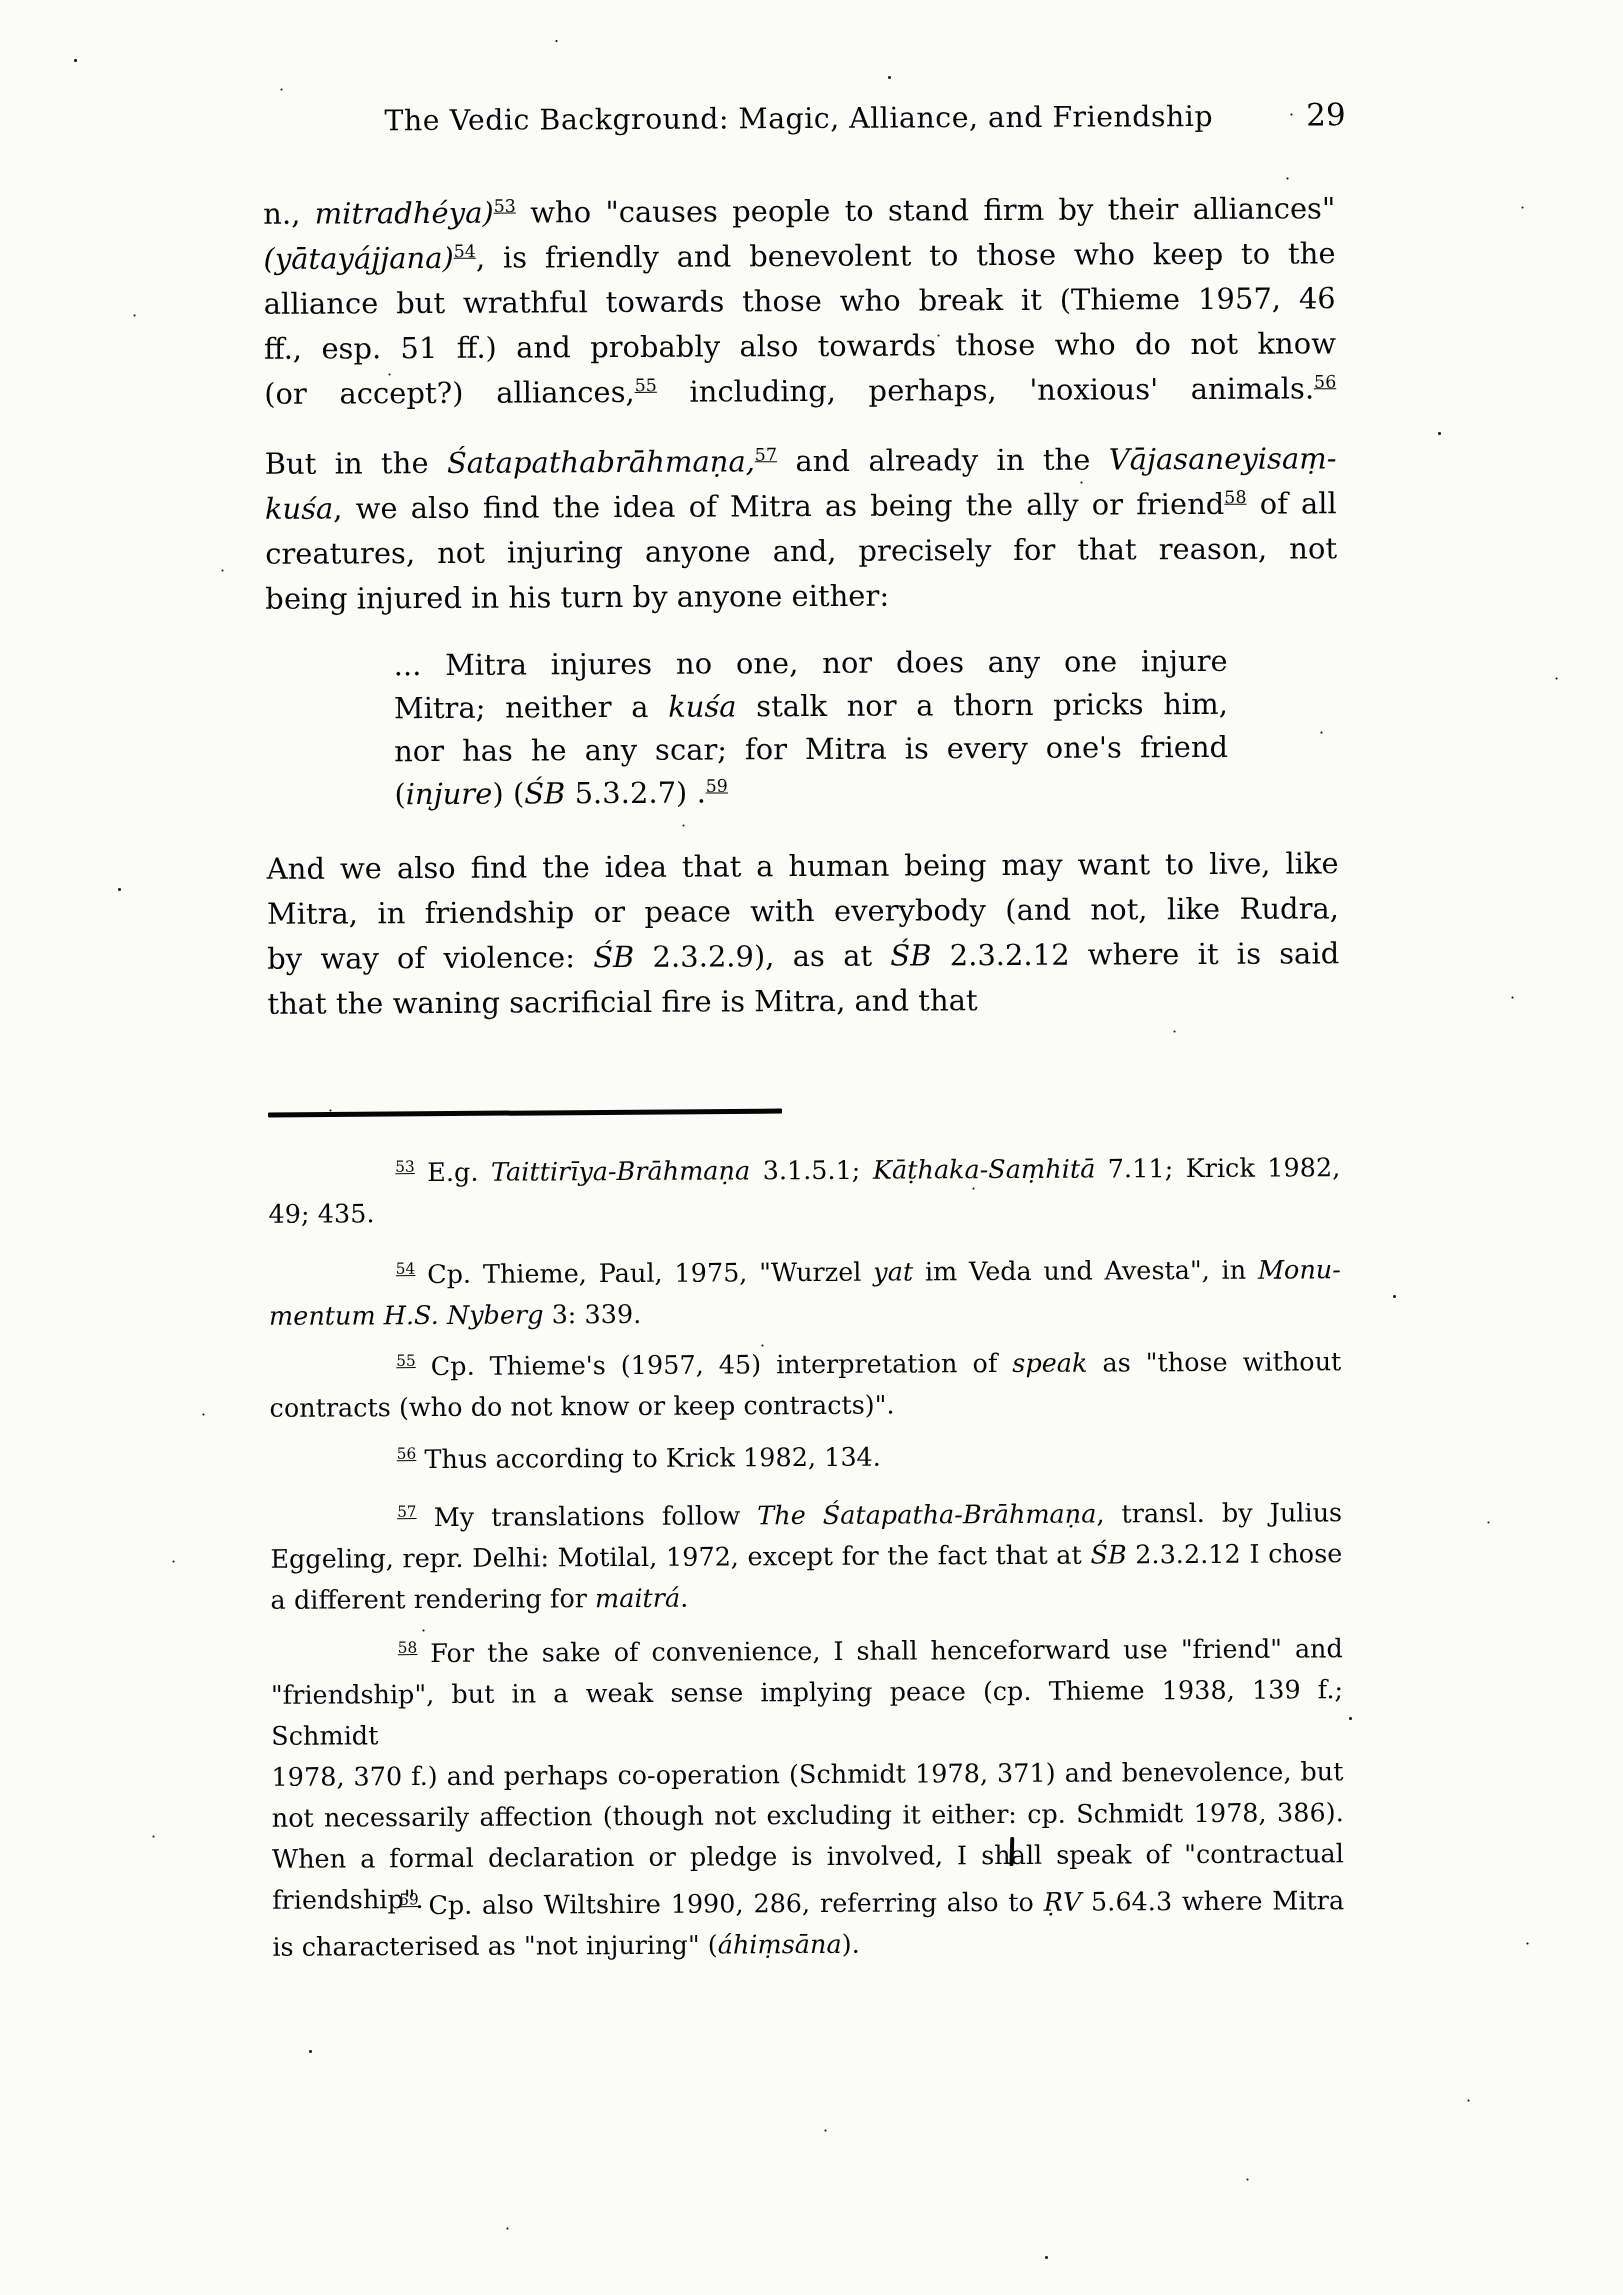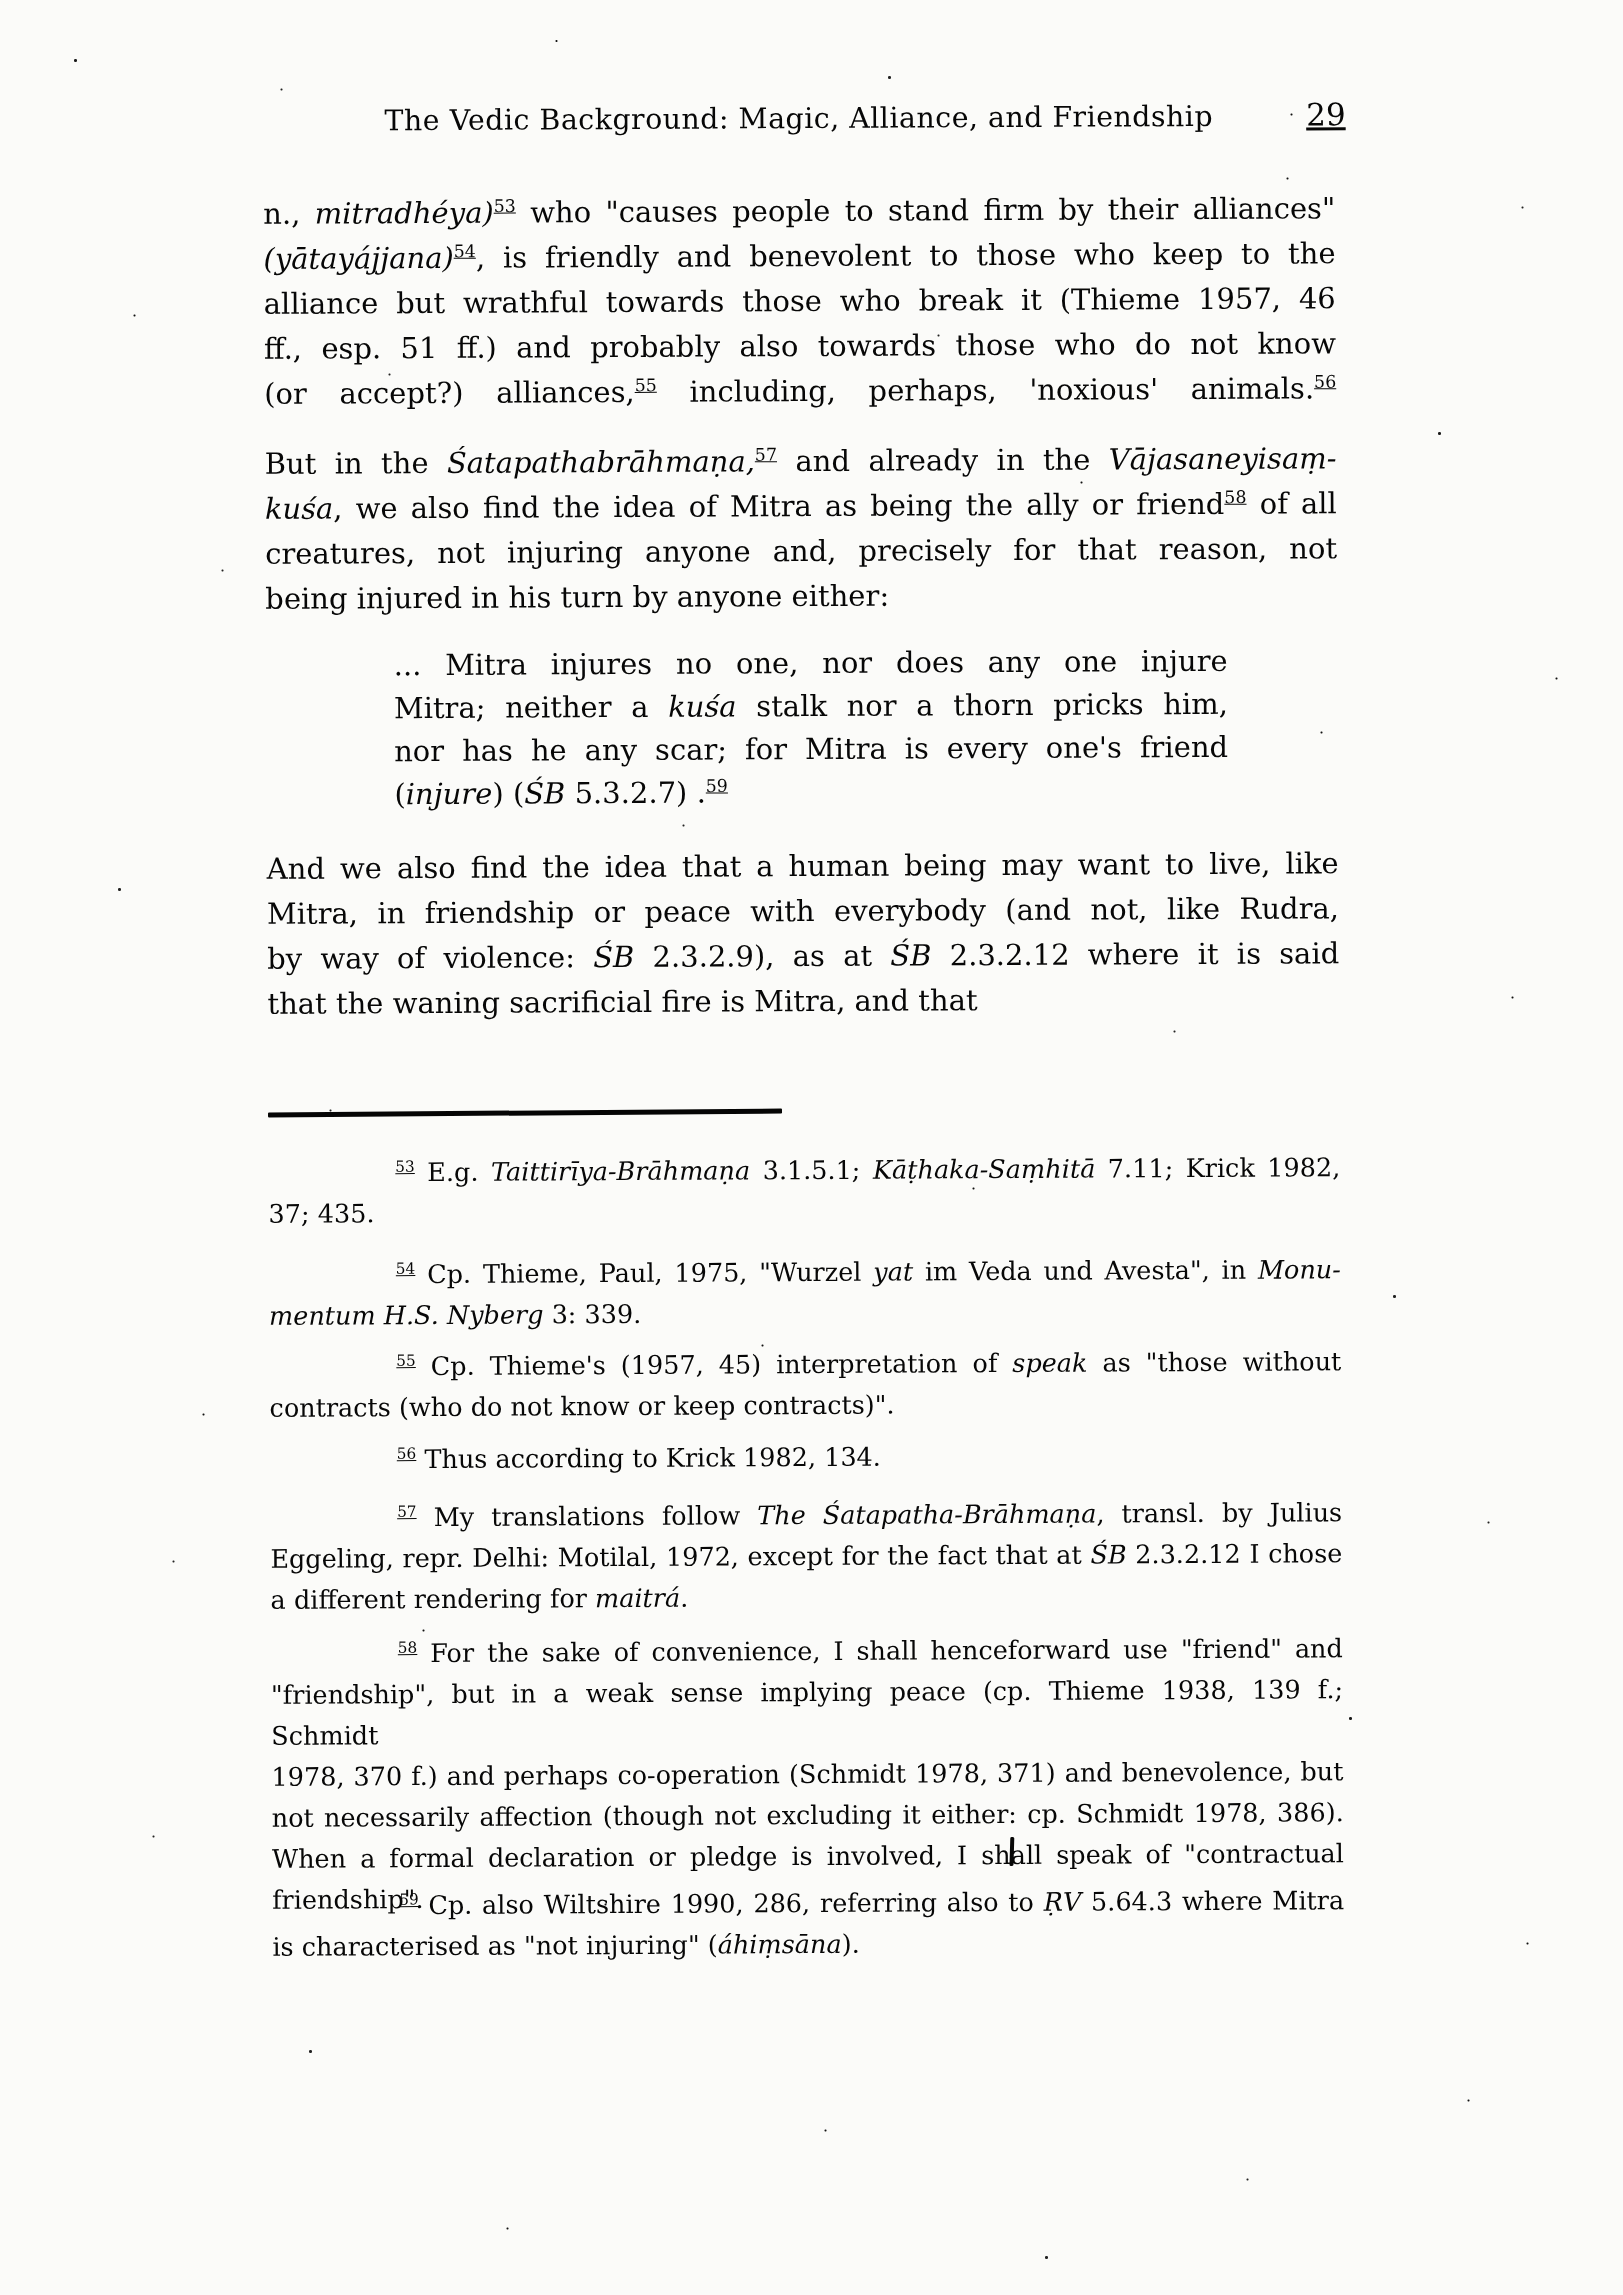--- a/index.html
+++ b/index.html
@@ -8,21 +8,21 @@
     background:#fbfbf9;
     font-family:"DejaVu Serif","Liberation Serif",serif;
     color:#070707;
     overflow:hidden;
     position:relative;
   }
   .scan{position:absolute;inset:0;transform:rotate(-0.3deg);transform-origin:50% 40%;}
   
   .header{position:absolute;top:102px;left:267px;width:1072px;height:44px;}
   .header .title{display:block;text-align:center;font-size:28.4px;letter-spacing:0.5px;}
-  .header .pageno{position:absolute;right:-10.8px;top:-2.9px;font-size:31px;text-decoration:underline;}
+  .header .pageno{position:absolute;right:-10.8px;top:-2.9px;font-size:31px;}
   
   .block{position:absolute;left:267px;width:1072px;font-size:29px;}
   .block .line{line-height:45px;min-height:45px;text-align:left;}
   .block .line.just{text-align:justify;text-align-last:justify;}
   .block .line.ind{text-indent:127px;}
   .quote{left:395px;width:834px;}
   .quote .line{line-height:43px;min-height:43px;}
   .fn{font-size:25.5px;}
   .fn .line{line-height:41px;min-height:41px;}
   .i{font-style:italic;}
@@ -88,21 +88,21 @@
       <div class="line just"><span>And we also find the idea that a human being may want to live, like</span></div>
       <div class="line just"><span>Mitra, in friendship or peace with everybody (and not, like Rudra,</span></div>
       <div class="line just"><span>by way of violence: </span><span class="i">ŚB</span><span> 2.3.2.9), as at </span><span class="i">ŚB</span><span> 2.3.2.12 where it is said</span></div>
       <div class="line"><span>that the waning sacrificial fire is Mitra, and that</span></div>
     </div>
 
   <div class="fnsep"></div>
 
   <div class="block fn fn53">
       <div class="line just ind"><span class="sup">53</span><span> E.g. </span><span class="i">Taittirīya-Brāhmaṇa</span><span> 3.1.5.1; </span><span class="i">Kāṭhaka-Saṃhitā</span><span> 7.11; Krick 1982,</span></div>
-      <div class="line"><span>37; 435.</span></div>
+      <div class="line"><span>49; 435.</span></div>
     </div>
   <div class="block fn fn54">
       <div class="line just ind"><span class="sup">54</span><span> Cp. Thieme, Paul, 1975, "Wurzel </span><span class="i">yat</span><span> im Veda und Avesta", in </span><span class="i">Monu-</span></div>
       <div class="line"><span class="i">mentum H.S. Nyberg</span><span> 3: 339.</span></div>
     </div>
   <div class="block fn fn55">
       <div class="line just ind"><span class="sup">55</span><span> Cp. Thieme's (1957, 45) interpretation of </span><span class="i">speak</span><span> as "those without</span></div>
       <div class="line"><span>contracts (who do not know or keep contracts)".</span></div>
     </div>
   <div class="block fn fn56">

